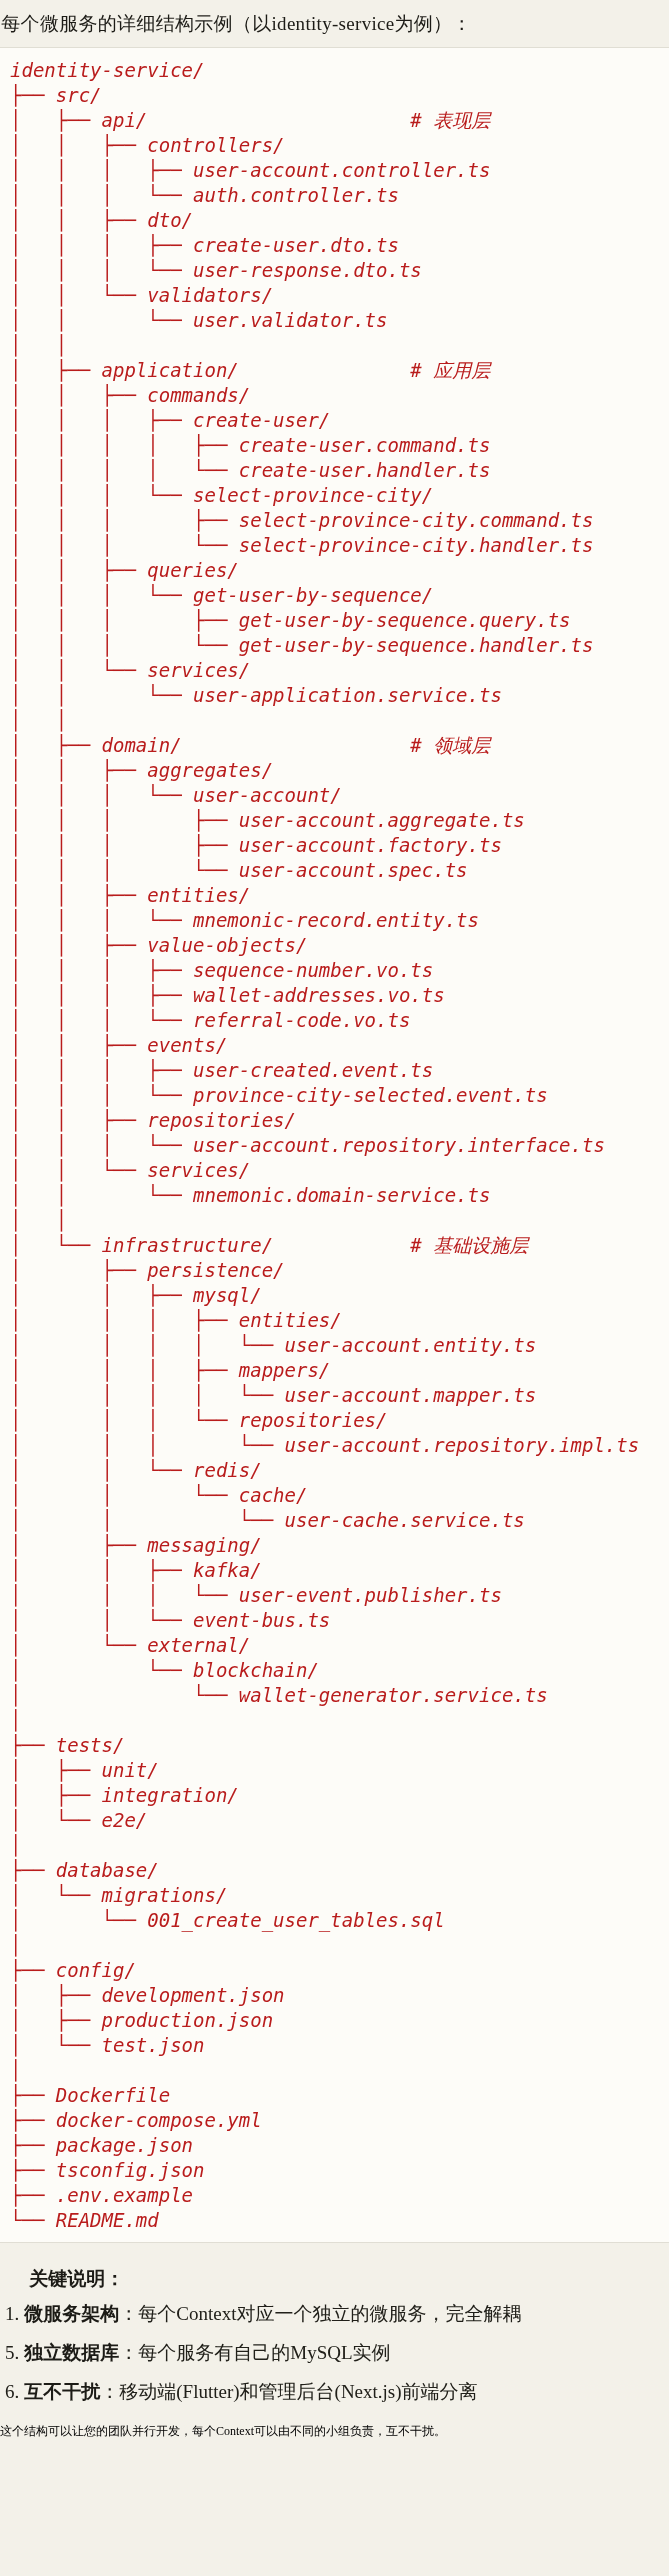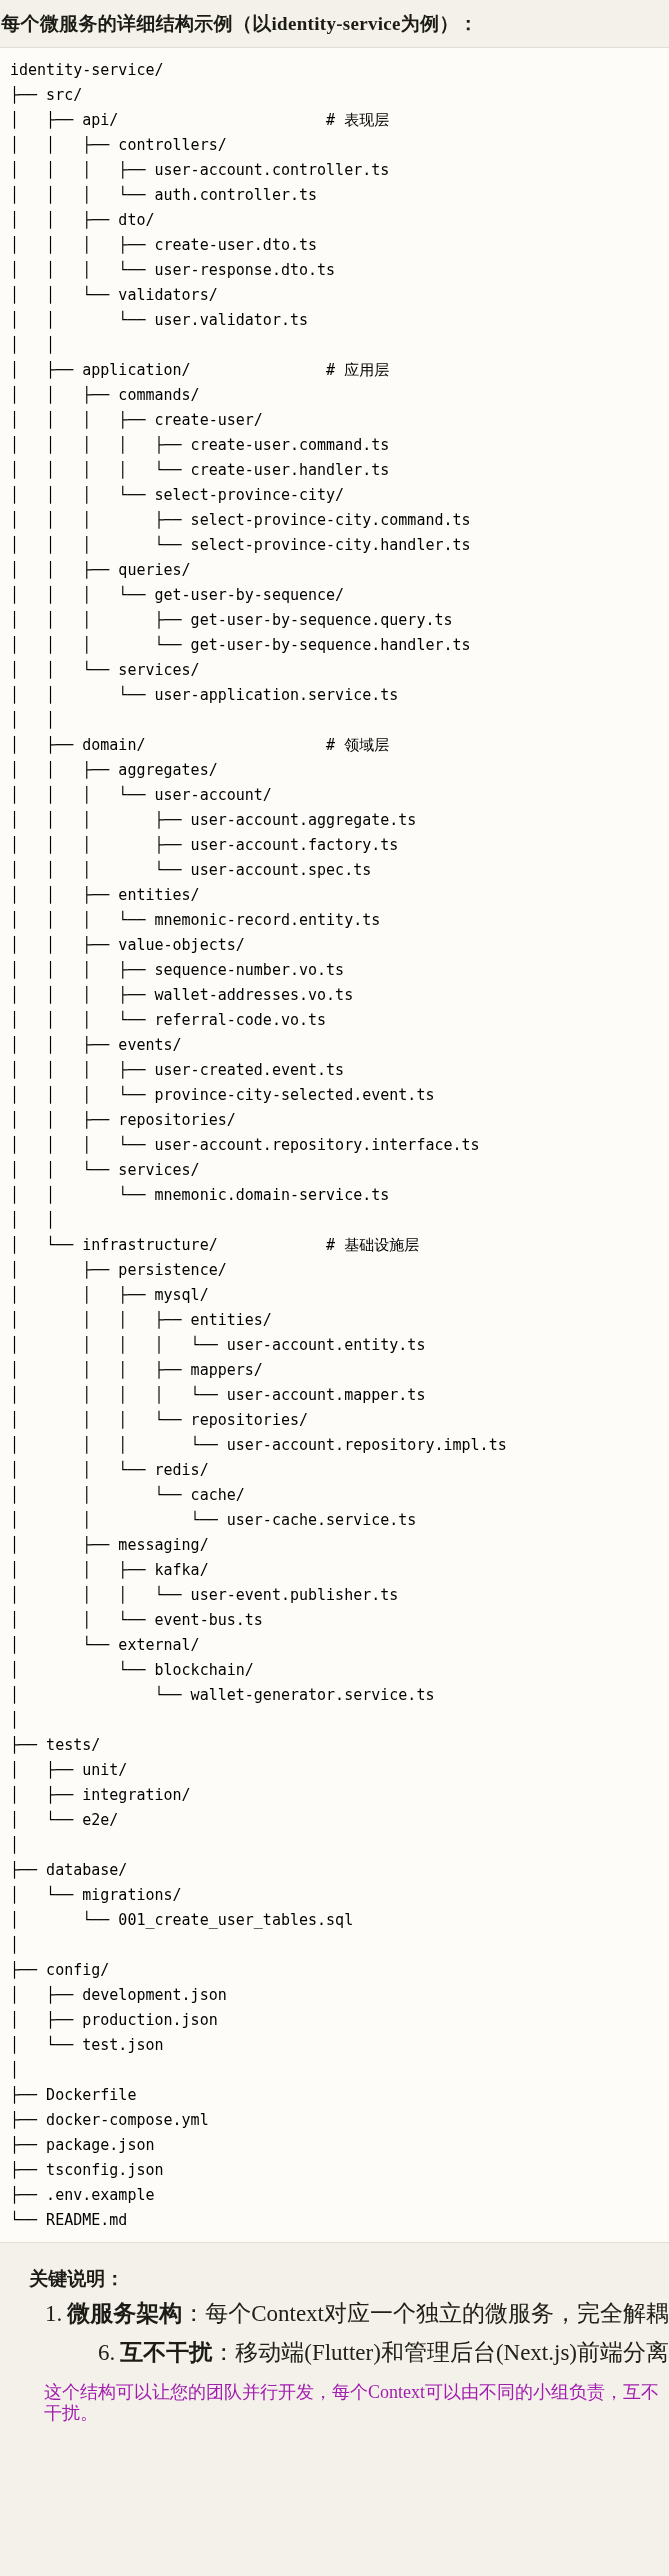--- a/index.html
+++ b/index.html
@@ -12,75 +12,74 @@
   .page {
     width: 669px;
     min-height: 2576px;
     box-sizing: border-box;
     overflow: hidden;
   }
   .doc-title {
     margin: 8.8px 0 0 1.3px;
     font-size: 19px;
     line-height: 29px;
-    font-weight: 700;
+    font-weight: 400;
     color: #1c1b16;
     letter-spacing: 0.3px;
   }
   .code-block {
     margin-top: 9.4px;
     background: #fdfcf8;
     border-top: 0.6px solid #e0ded4;
     border-bottom: 0.6px solid #e0ded4;
     padding: 9.4px 0 9.4px 10px;
   }
   .code-block pre {
     margin: 0;
     font-family: "DejaVu Sans Mono", "Liberation Mono", monospace;
-    font-size: 15px;
+    font-size: 19px;
     line-height: 25px;
-    color: #000000;
+    color: #b91c1c;
     white-space: pre;
+    font-style: italic;
   }
   .notes {
     padding: 0 0 0 0;
   }
   .notes-heading {
     margin: 22.5px 0 0 1.3px;
     font-size: 19px;
     line-height: 27.5px;
     font-weight: 700;
     color: #1c1b16;
     padding-left: 28px;
   }
   .notes-list {
     list-style: none;
     margin: 10px 0 0 0;
     padding: 0 0 0 5px;
   }
   .notes-list li {
-    font-size: 23px;
+    font-size: 19px;
     line-height: 21px;
     margin-bottom: 18px;
     color: #21201a;
-    text-align: right;
   }
   .note-number {
     margin-right: 5px;
   }
   .note-term {
     font-weight: 700;
     color: #1c1b16;
   }
   .closing-paragraph {
     margin: 19px 0 13.8px 0;
-    font-size: 18px;
+    font-size: 12px;
     line-height: 21px;
-    color: #a21caf;
-    padding-left: 44px;
+    color: #000000;
   }
 </style>
 </head>
 <body>
 
 <div class="page">
 
   <h1 class="doc-title">每个微服务的详细结构示例（以identity-service为例）：</h1>
 
   <div class="code-block">
@@ -171,20 +170,21 @@
 ├── tsconfig.json
 ├── .env.example
 └── README.md</pre>
   </div>
 
   <div class="notes">
     <h2 class="notes-heading">关键说明：</h2>
 
     <ol class="notes-list">
         <li><span class="note-number">1.</span><strong class="note-term">微服务架构</strong><span class="note-desc">：每个Context对应一个独立的微服务，完全解耦</span></li>
+        <li><span class="note-number">5.</span><strong class="note-term">独立数据库</strong><span class="note-desc">：每个服务有自己的MySQL实例</span></li>
         <li><span class="note-number">6.</span><strong class="note-term">互不干扰</strong><span class="note-desc">：移动端(Flutter)和管理后台(Next.js)前端分离</span></li>
       </ol>
 
     <p class="closing-paragraph">这个结构可以让您的团队并行开发，每个Context可以由不同的小组负责，互不干扰。</p>
   </div>
 
 </div>
 
 
 </body></html>

